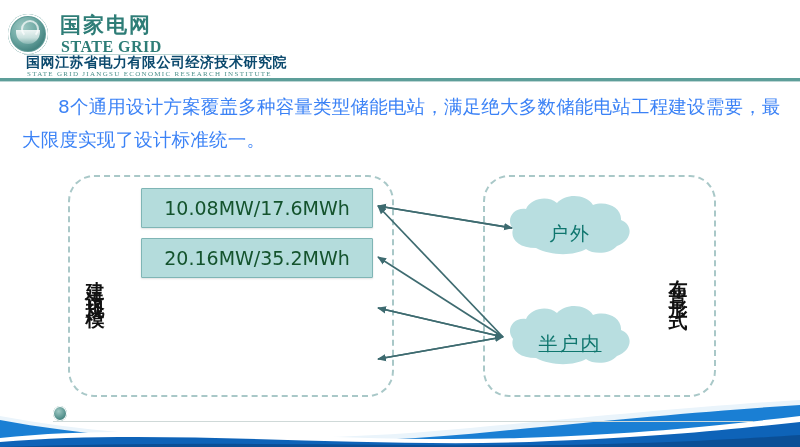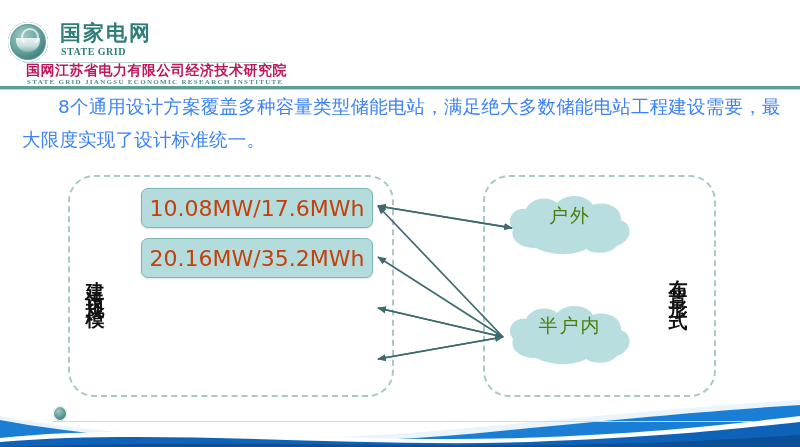--- a/index.html
+++ b/index.html
@@ -5,21 +5,21 @@
   html,body{margin:0;padding:0;}
   body{
     width:800px;height:447px;
     background:#ffffff;
     font-family:"Liberation Sans","DejaVu Sans",sans-serif;
     overflow:hidden;
     position:relative;
   }
 
   
-  .header{position:absolute;left:0;top:16px;width:800px;height:72px;}
+  .header{position:absolute;left:0;top:8px;width:800px;height:72px;}
 
   .logo-mark{
     position:absolute;left:8px;top:6px;width:40px;height:40px;border-radius:50%;
     background:radial-gradient(circle at 38% 34%, #9fc9c4 0%, #6fa9a4 38%, #3f7f7c 70%, #2d6360 100%);
     box-shadow:inset 0 0 0 2px #ffffff, inset 0 0 0 3px #5e9a96;
   }
   .logo-mark::before{
     content:"";position:absolute;left:8px;top:16px;width:24px;height:14px;
     border-radius:0 0 14px 14px;
     background:linear-gradient(180deg,#ffffff 0%, #d8e9e7 55%, #8bb8b4 100%);
@@ -32,35 +32,35 @@
 
   .brand-cn{
     position:absolute;left:60px;top:6px;
     font-family:"DejaVu Sans",sans-serif;
     font-size:21px;font-weight:bold;color:#2e7d77;letter-spacing:2px;
     line-height:22px;
   }
   .brand-en{
     position:absolute;left:61px;top:30px;
     font-family:"Liberation Serif","DejaVu Serif",serif;
-    font-size:10px;font-weight:bold;color:#2e7d77;letter-spacing:.5px;
+    font-size:16px;font-weight:bold;color:#2e7d77;letter-spacing:.5px;
   }
   .brand-rule{
     position:absolute;left:24px;top:46px;width:250px;height:1px;background:#bcd6d4;
   }
   .sub-cn{
     position:absolute;left:26px;top:47px;
     font-family:"DejaVu Sans",sans-serif;
-    font-size:14px;font-weight:bold;color:#be185d;letter-spacing:.5px;
+    font-size:14px;font-weight:bold;color:#0c4a6e;letter-spacing:.5px;
     line-height:15px;
   }
   .sub-en{
     position:absolute;left:27px;top:62px;
     font-family:"Liberation Serif","DejaVu Serif",serif;
-    font-size:7px;font-weight:bold;color:#4e928c;letter-spacing:1.3px;
+    font-size:7px;font-weight:normal;color:#4e928c;letter-spacing:1.3px;
   }
   .header-rule{
     position:absolute;left:0;top:70px;width:800px;height:3px;
     background:#5d9e99;
   }
   .header-rule2{
     position:absolute;left:0;top:73px;width:800px;height:1px;
     background:#bcd6d4;
   }
 
@@ -90,40 +90,40 @@
     writing-mode:vertical-rl;
     letter-spacing:10px;
   }
   #label-left{left:85px;top:55px;width:26px;height:130px;}
   #label-right{left:668px;top:30px;width:26px;height:180px;}
 
   .cap-box{
     position:absolute;left:141px;width:230px;height:38px;
     background:#b4dcdc;
     border:1.6px solid #7fb5b5;
-    border-radius:7px;
+    border-radius:1px;
     display:flex;align-items:center;justify-content:center;
     font-family:"DejaVu Sans",sans-serif;
-    font-size:22px;color:#c2410c;
+    font-size:19px;color:#14532d;
     box-shadow:0 1px 2px rgba(0,0,0,.12);
   }
   #cap-0{top:23px;}
   #cap-1{top:73px;text-align:center;}
   #cap-2{top:124px;}
   #cap-3{top:175px;}
 
   .cloud{
     position:absolute;
     font-family:"DejaVu Sans",sans-serif;
-    font-size:19px;color:#4d7c0f;
-    display:flex;align-items:flex-start;justify-content:center;
+    font-size:19px;color:#0f766e;
+    display:flex;align-items:flex-end;justify-content:center;
     letter-spacing:2px;
   }
   #cloud-outdoor{left:506px;top:38px;width:128px;height:44px;}
-  #cloud-semi{left:506px;top:148px;width:128px;height:44px;}
+  #cloud-semi{left:506px;top:148px;width:128px;height:44px;text-decoration:underline;}
   .cloud svg{position:absolute;left:0;top:-9px;}
   .cloud span{position:relative;z-index:2;}
 
   .arrows{position:absolute;left:0;top:0;width:800px;height:235px;}
 
   
   .footer{position:absolute;left:0;top:398px;width:800px;height:49px;overflow:hidden;}
   .footer-mark{
     position:absolute;left:53px;top:8px;width:14px;height:15px;border-radius:50%;
     background:radial-gradient(circle at 40% 35%, #9fc9c4 0%, #4e8c88 60%, #2d6360 100%);

